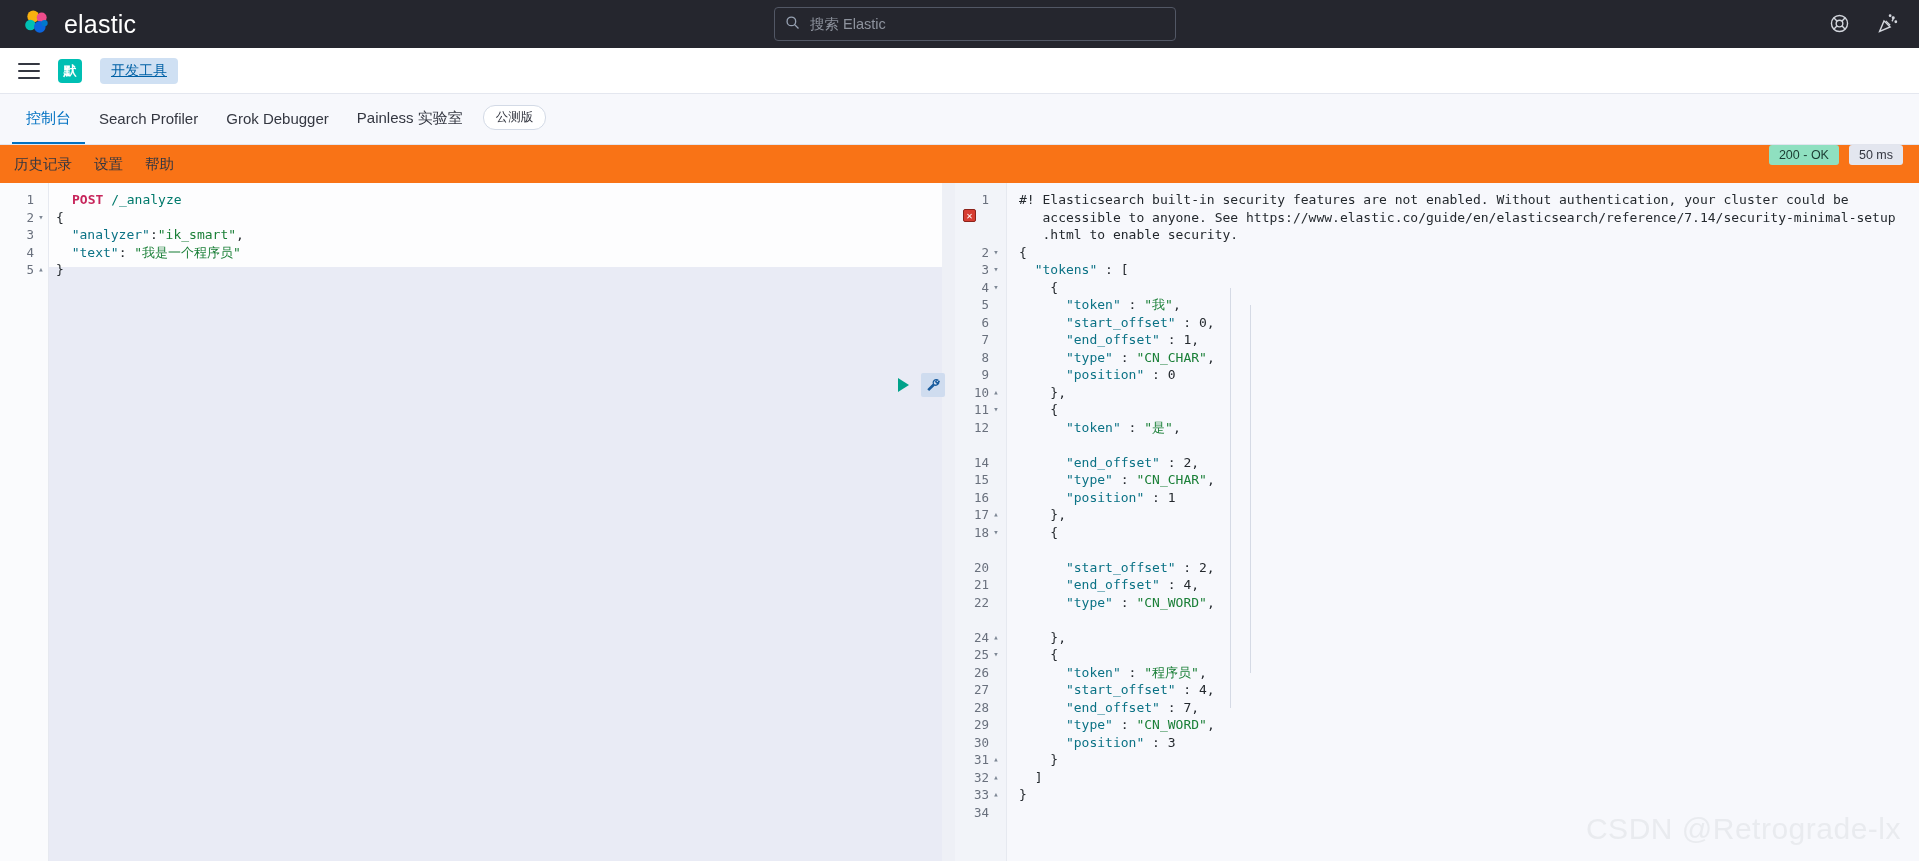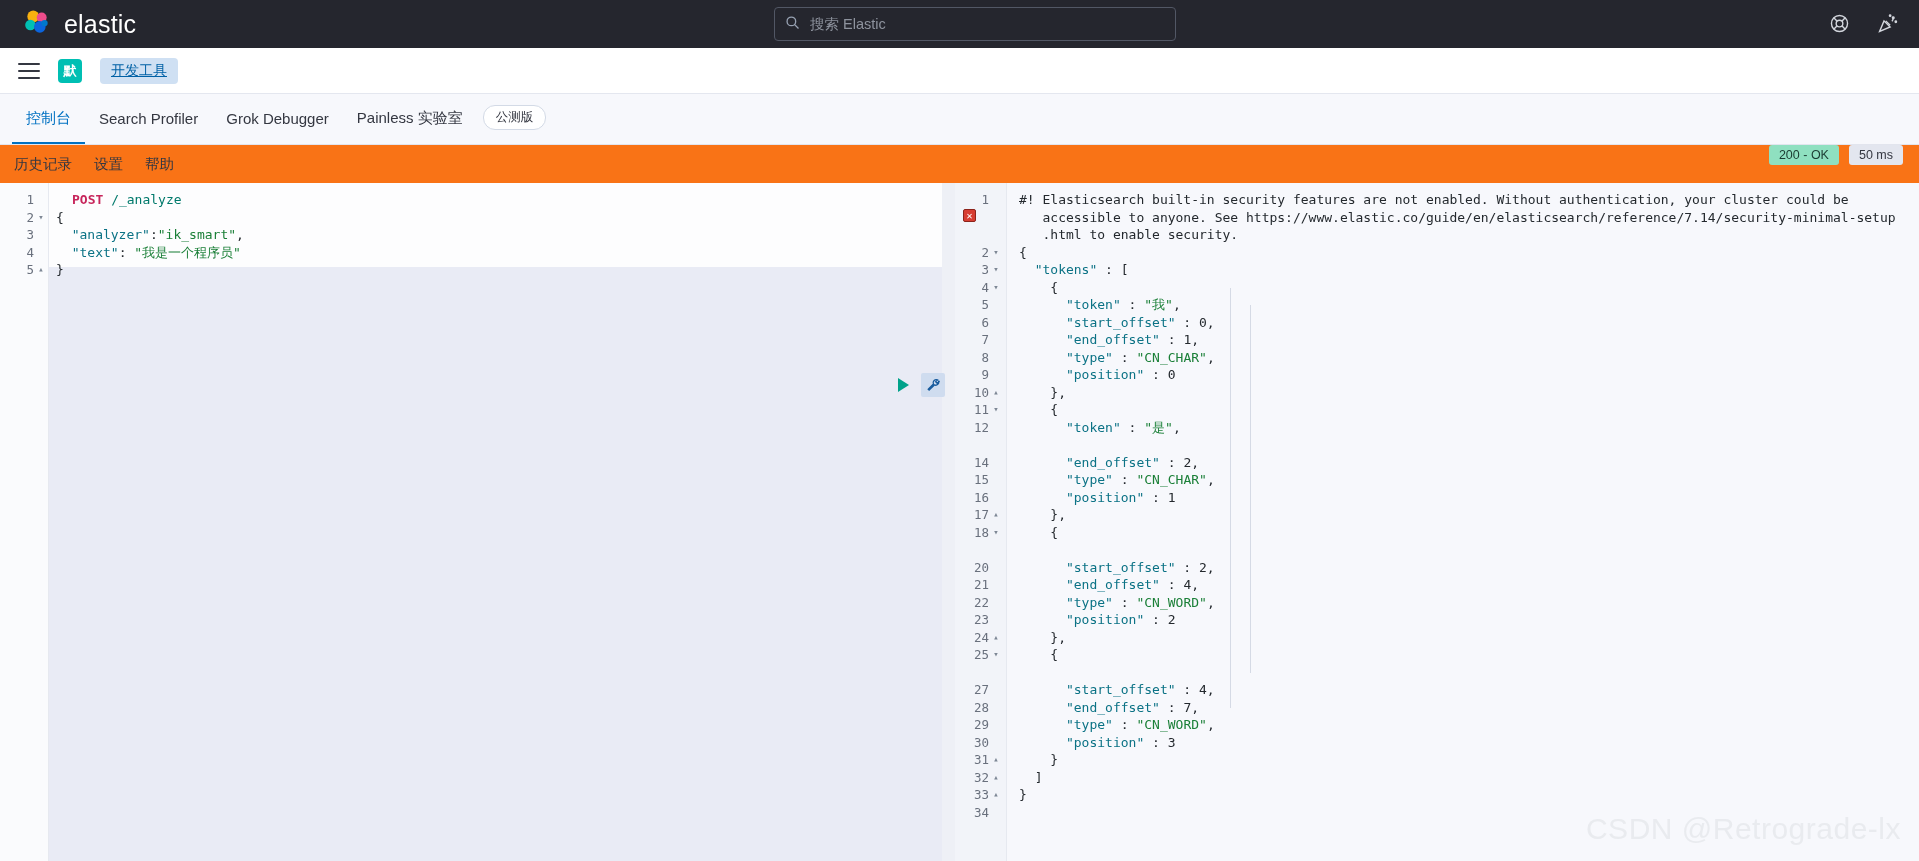--- a/index.html
+++ b/index.html
@@ -323,23 +323,23 @@
         <div class="code-line" style="top: 218px; width: 100%;"><span class="ln" style="left: 0px;">11</span><span class="fold" style="left: 36px;">▾</span><span class="code-txt" style="left: 64px;"><span class="tk-punc">    {</span></span></div>
         <div class="code-line" style="top: 235.5px; width: 100%;"><span class="ln" style="left: 0px;">12</span><span class="code-txt" style="left: 64px;"><span class="tk-plain">      </span><span class="tk-key">"token"</span><span class="tk-punc"> : </span><span class="tk-str">"是"</span><span class="tk-punc">,</span></span></div>
         <div class="code-line" style="top: 270.5px; width: 100%;"><span class="ln" style="left: 0px;">14</span><span class="code-txt" style="left: 64px;"><span class="tk-plain">      </span><span class="tk-key">"end_offset"</span><span class="tk-punc"> : </span><span class="tk-num">2</span><span class="tk-punc">,</span></span></div>
         <div class="code-line" style="top: 288px; width: 100%;"><span class="ln" style="left: 0px;">15</span><span class="code-txt" style="left: 64px;"><span class="tk-plain">      </span><span class="tk-key">"type"</span><span class="tk-punc"> : </span><span class="tk-str">"CN_CHAR"</span><span class="tk-punc">,</span></span></div>
         <div class="code-line" style="top: 305.5px; width: 100%;"><span class="ln" style="left: 0px;">16</span><span class="code-txt" style="left: 64px;"><span class="tk-plain">      </span><span class="tk-key">"position"</span><span class="tk-punc"> : </span><span class="tk-num">1</span></span></div>
         <div class="code-line" style="top: 323px; width: 100%;"><span class="ln" style="left: 0px;">17</span><span class="fold" style="left: 36px;">▴</span><span class="code-txt" style="left: 64px;"><span class="tk-punc">    },</span></span></div>
         <div class="code-line" style="top: 340.5px; width: 100%;"><span class="ln" style="left: 0px;">18</span><span class="fold" style="left: 36px;">▾</span><span class="code-txt" style="left: 64px;"><span class="tk-punc">    {</span></span></div>
         <div class="code-line" style="top: 375.5px; width: 100%;"><span class="ln" style="left: 0px;">20</span><span class="code-txt" style="left: 64px;"><span class="tk-plain">      </span><span class="tk-key">"start_offset"</span><span class="tk-punc"> : </span><span class="tk-num">2</span><span class="tk-punc">,</span></span></div>
         <div class="code-line" style="top: 393px; width: 100%;"><span class="ln" style="left: 0px;">21</span><span class="code-txt" style="left: 64px;"><span class="tk-plain">      </span><span class="tk-key">"end_offset"</span><span class="tk-punc"> : </span><span class="tk-num">4</span><span class="tk-punc">,</span></span></div>
         <div class="code-line" style="top: 410.5px; width: 100%;"><span class="ln" style="left: 0px;">22</span><span class="code-txt" style="left: 64px;"><span class="tk-plain">      </span><span class="tk-key">"type"</span><span class="tk-punc"> : </span><span class="tk-str">"CN_WORD"</span><span class="tk-punc">,</span></span></div>
-        <div class="code-line" style="top: 428px; width: 100%;"><span class="ln" style="left: 0px;">23</span><span class="code-txt" style="left: 64px;"><span class="tk-plain">      </span><span class="tk-key">"position"</span><span class="tk-punc"> : </span><span class="tk-num">2</span></span></div>
         <div class="code-line" style="top: 445.5px; width: 100%;"><span class="ln" style="left: 0px;">24</span><span class="fold" style="left: 36px;">▴</span><span class="code-txt" style="left: 64px;"><span class="tk-punc">    },</span></span></div>
         <div class="code-line" style="top: 463px; width: 100%;"><span class="ln" style="left: 0px;">25</span><span class="fold" style="left: 36px;">▾</span><span class="code-txt" style="left: 64px;"><span class="tk-punc">    {</span></span></div>
+        <div class="code-line" style="top: 480.5px; width: 100%;"><span class="ln" style="left: 0px;">26</span><span class="code-txt" style="left: 64px;"><span class="tk-plain">      </span><span class="tk-key">"token"</span><span class="tk-punc"> : </span><span class="tk-str">"程序员"</span><span class="tk-punc">,</span></span></div>
         <div class="code-line" style="top: 498px; width: 100%;"><span class="ln" style="left: 0px;">27</span><span class="code-txt" style="left: 64px;"><span class="tk-plain">      </span><span class="tk-key">"start_offset"</span><span class="tk-punc"> : </span><span class="tk-num">4</span><span class="tk-punc">,</span></span></div>
         <div class="code-line" style="top: 515.5px; width: 100%;"><span class="ln" style="left: 0px;">28</span><span class="code-txt" style="left: 64px;"><span class="tk-plain">      </span><span class="tk-key">"end_offset"</span><span class="tk-punc"> : </span><span class="tk-num">7</span><span class="tk-punc">,</span></span></div>
         <div class="code-line" style="top: 533px; width: 100%;"><span class="ln" style="left: 0px;">29</span><span class="code-txt" style="left: 64px;"><span class="tk-plain">      </span><span class="tk-key">"type"</span><span class="tk-punc"> : </span><span class="tk-str">"CN_WORD"</span><span class="tk-punc">,</span></span></div>
         <div class="code-line" style="top: 550.5px; width: 100%;"><span class="ln" style="left: 0px;">30</span><span class="code-txt" style="left: 64px;"><span class="tk-plain">      </span><span class="tk-key">"position"</span><span class="tk-punc"> : </span><span class="tk-num">3</span></span></div>
         <div class="code-line" style="top: 568px; width: 100%;"><span class="ln" style="left: 0px;">31</span><span class="fold" style="left: 36px;">▴</span><span class="code-txt" style="left: 64px;"><span class="tk-punc">    }</span></span></div>
         <div class="code-line" style="top: 585.5px; width: 100%;"><span class="ln" style="left: 0px;">32</span><span class="fold" style="left: 36px;">▴</span><span class="code-txt" style="left: 64px;"><span class="tk-punc">  ]</span></span></div>
         <div class="code-line" style="top: 603px; width: 100%;"><span class="ln" style="left: 0px;">33</span><span class="fold" style="left: 36px;">▴</span><span class="code-txt" style="left: 64px;"><span class="tk-punc">}</span></span></div>
         <div class="code-line" style="top: 620.5px; width: 100%;"><span class="ln" style="left: 0px;">34</span><span class="code-txt" style="left: 64px;"></span></div>
       </div>
   </div>

